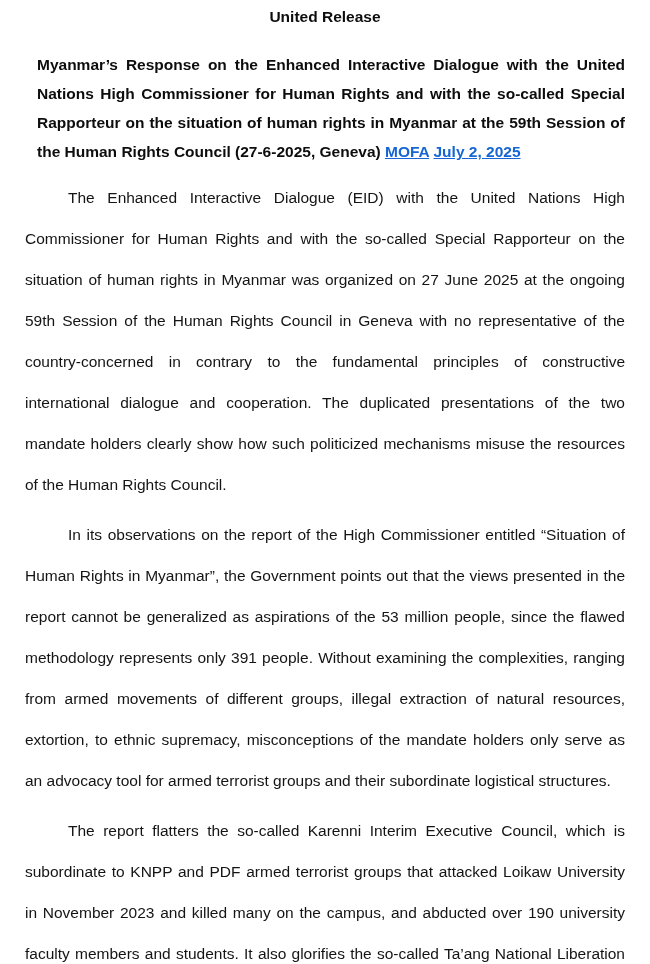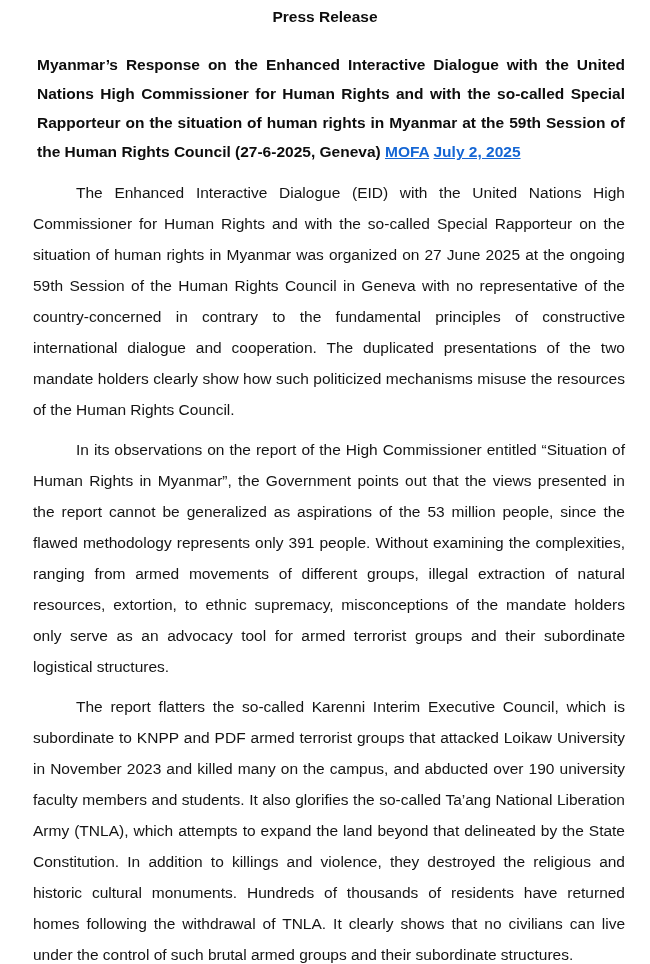--- a/index.html
+++ b/index.html
@@ -40,30 +40,30 @@
     font-weight: bold;
     text-decoration: underline;
     cursor: pointer;
   }
   .body-paragraph {
     font-size: 15.5px;
     font-weight: 400;
     color: #141414;
     text-align: justify;
     text-indent: 43px;
-    line-height: 31px;
-    margin: 0 0 9px 8px;
+    line-height: 41px;
+    margin: 0 0 9px 0;
   }
 </style>
 </head>
 <body>
 
 <div class="page">
 
-  <p class="doc-title">Press Release</p>
+  <p class="doc-title">United Release</p>
 
   <p class="headline"><span>Myanmar’s Response on the Enhanced Interactive Dialogue with the United Nations High Commissioner for Human Rights and with the so-called Special Rapporteur on the situation of human rights in Myanmar at the 59th Session of the Human Rights Council (27-6-2025, Geneva) </span><a style="color: rgb(21, 102, 212);">MOFA</a> <a style="color: rgb(21, 102, 212);">July 2, 2025</a></p>
 
   <p class="body-paragraph">The Enhanced Interactive Dialogue (EID) with the United Nations High Commissioner for Human Rights and with the so-called Special Rapporteur on the situation of human rights in Myanmar was organized on 27 June 2025 at the ongoing 59th Session of the Human Rights Council in Geneva with no representative of the country-concerned in contrary to the fundamental principles of constructive international dialogue and cooperation. The duplicated presentations of the two mandate holders clearly show how such politicized mechanisms misuse the resources of the Human Rights Council.</p>
 
   <p class="body-paragraph">In its observations on the report of the High Commissioner entitled “Situation of Human Rights in Myanmar”, the Government points out that the views presented in the report cannot be generalized as aspirations of the 53 million people, since the flawed methodology represents only 391 people. Without examining the complexities, ranging from armed movements of different groups, illegal extraction of natural resources, extortion, to ethnic supremacy, misconceptions of the mandate holders only serve as an advocacy tool for armed terrorist groups and their subordinate logistical structures.</p>
 
   <p class="body-paragraph">The report flatters the so-called Karenni Interim Executive Council, which is subordinate to KNPP and PDF armed terrorist groups that attacked Loikaw University in November 2023 and killed many on the campus, and abducted over 190 university faculty members and students. It also glorifies the so-called Ta’ang National Liberation Army (TNLA), which attempts to expand the land beyond that delineated by the State Constitution. In addition to killings and violence, they destroyed the religious and historic cultural monuments. Hundreds of thousands of residents have returned homes following the withdrawal of TNLA. It clearly shows that no civilians can live under the control of such brutal armed groups and their subordinate structures.</p>
 
 </div>

